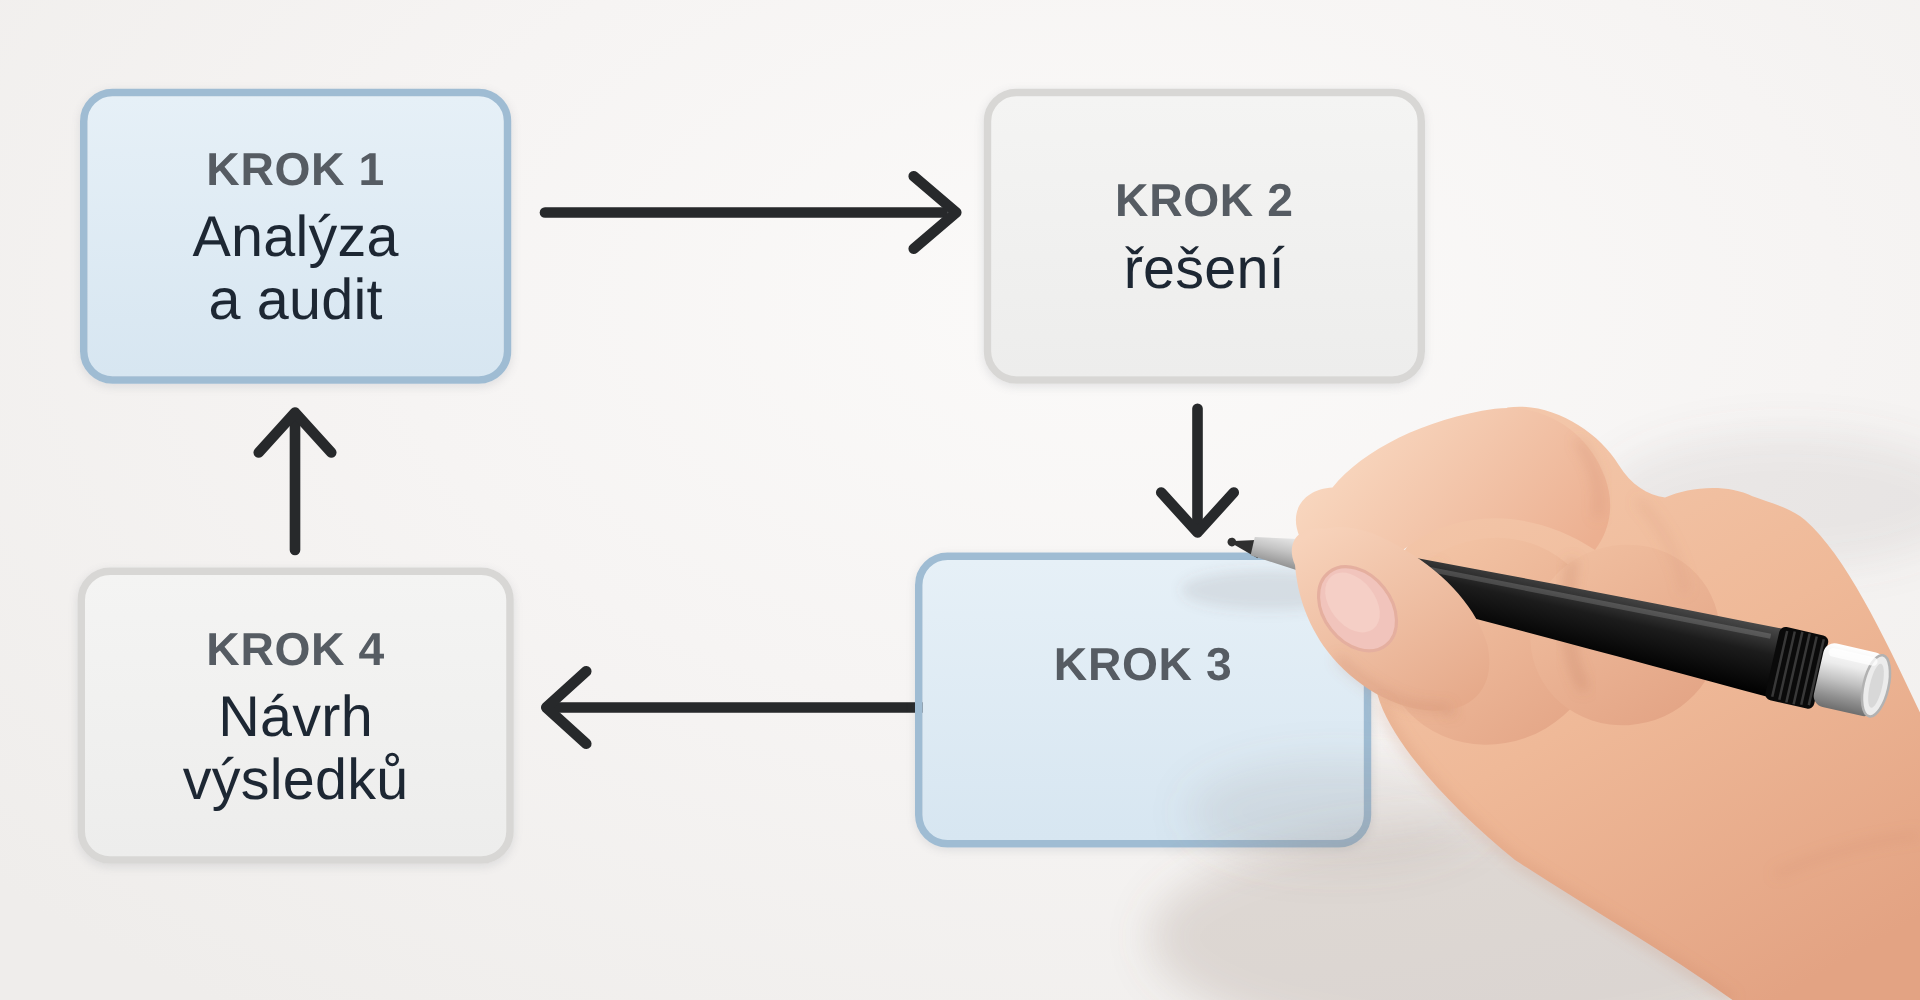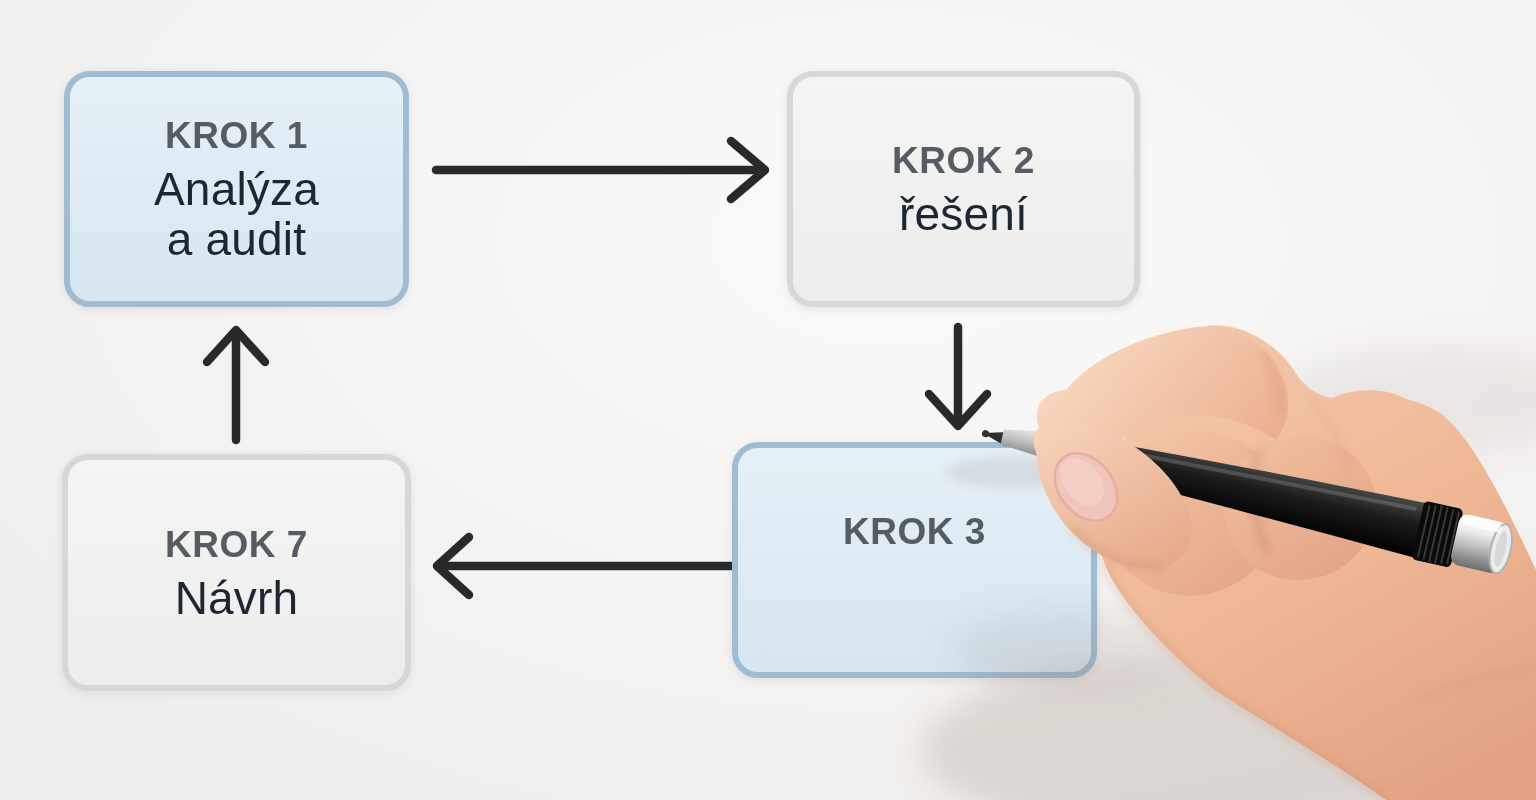--- a/index.html
+++ b/index.html
@@ -82,22 +82,23 @@
     <div class="step-label">KROK 2</div>
     <div class="step-title">řešení</div>
   </div>
 
   <div class="step-box pos3" data-variant="blue">
     <div class="step-label">KROK 3</div>
     <div class="step-title"></div>
   </div>
 
   <div class="step-box pos4" data-variant="gray">
-    <div class="step-label">KROK 7</div>
+    <div class="step-label">KROK 4</div>
     <div class="step-title">Návrh</div>
+    <div class="step-title">výsledků</div>
   </div>
 
   <svg class="hand-layer" viewBox="0 0 1536 800">
     <defs>
       <linearGradient id="gHand" gradientUnits="userSpaceOnUse" x1="1150" y1="330" x2="1420" y2="800">
         <stop offset="0" stop-color="#f4c9ad"></stop>
         <stop offset="0.5" stop-color="#efb998"></stop>
         <stop offset="1" stop-color="#e3a383"></stop>
       </linearGradient>
       <linearGradient id="gFinger" gradientUnits="userSpaceOnUse" x1="1100" y1="330" x2="1250" y2="460">

